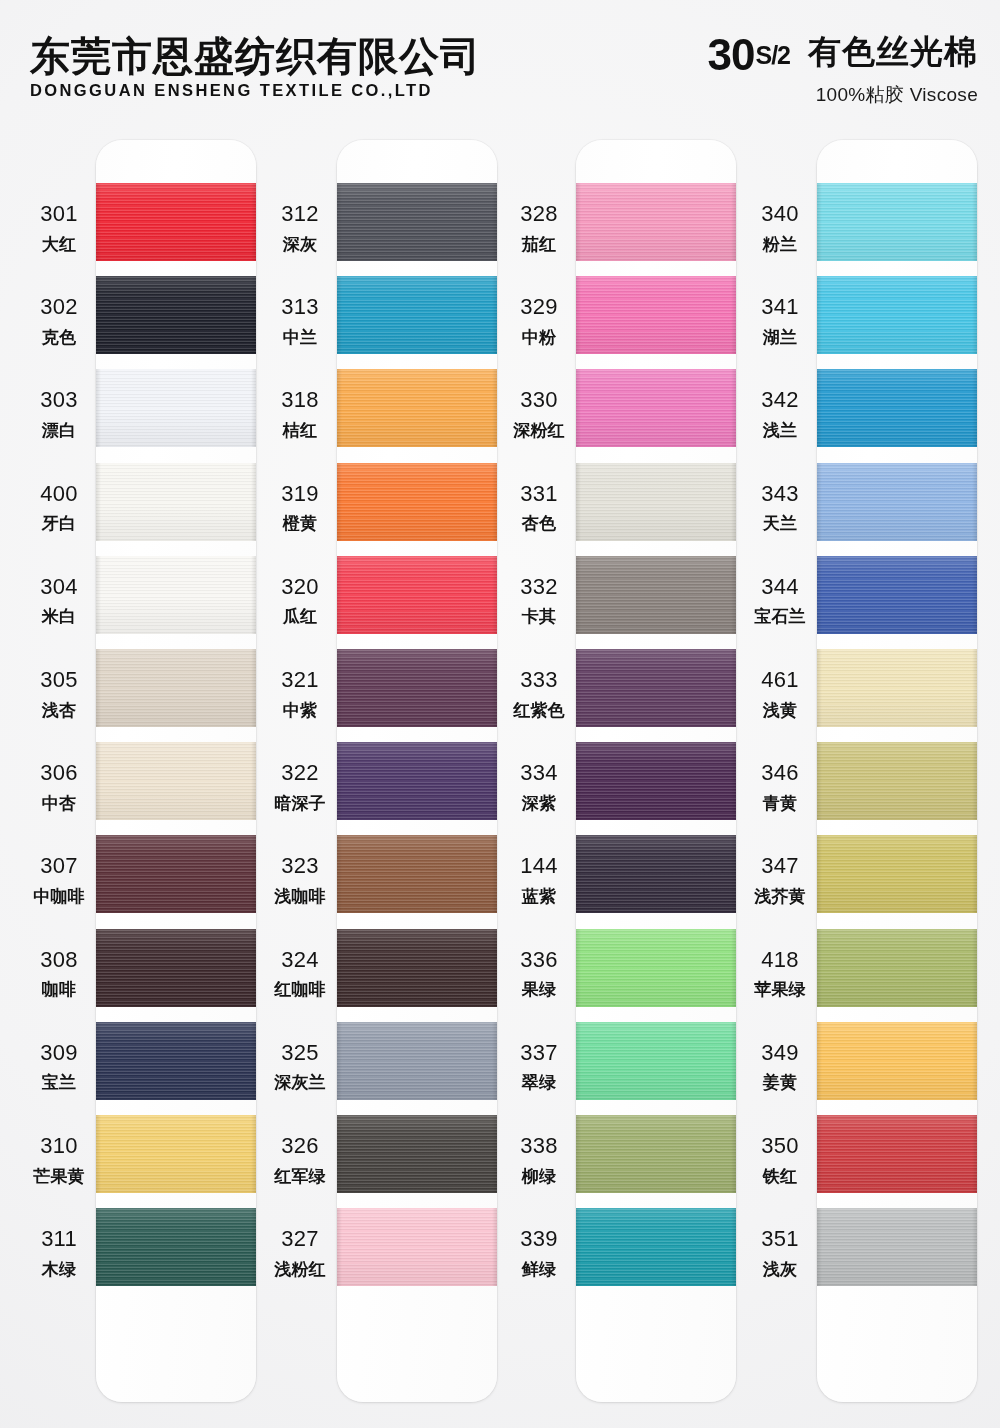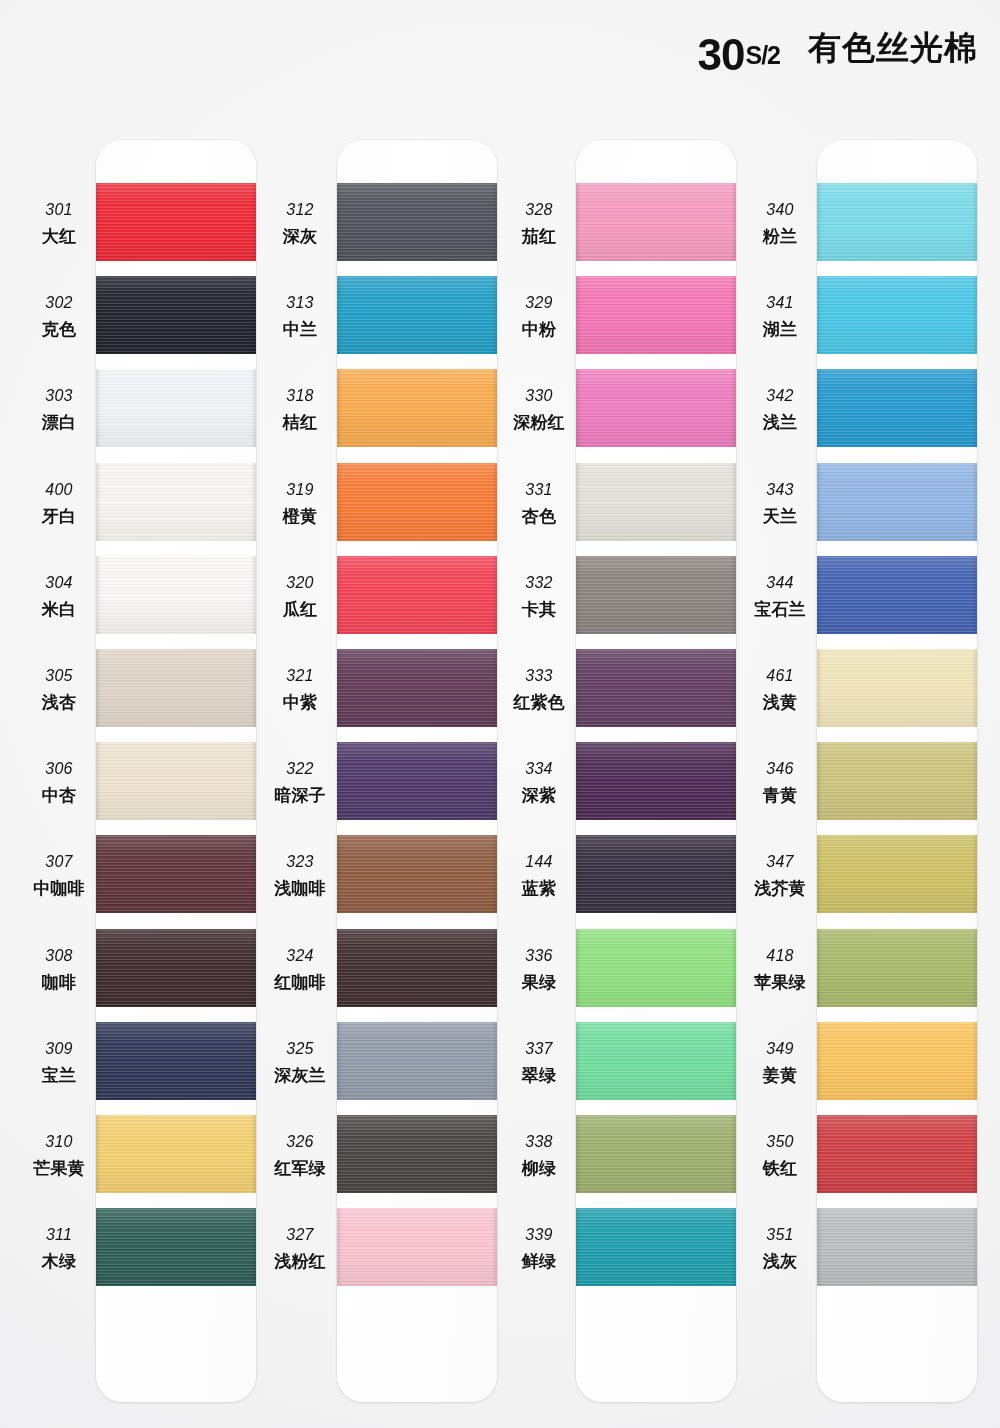--- a/index.html
+++ b/index.html
@@ -31,22 +31,22 @@
   }
   #brand-en{
     font-size:16.5px;font-weight:bold;color:#111;
     letter-spacing:2.4px;line-height:1.1;margin-top:4px;
     white-space:nowrap;
   }
   #spec{
     position:absolute;right:22px;top:34px;text-align:right;
   }
   #spec-top{
-    display:flex;align-items:flex-start;justify-content:flex-end;
-    gap:28px;white-space:nowrap;
+    display:flex;align-items:center;justify-content:flex-end;
+    gap:18px;white-space:nowrap;
   }
   #count{
     font-size:44px;font-weight:bold;color:#111;letter-spacing:-1px;
     line-height:0.95;display:flex;align-items:center;
   }
   #count .frac{
     font-size:25px;font-weight:bold;margin-left:1px;position:relative;top:1px;
   }
   #spec-cn{
     font-size:33px;font-weight:bold;color:#111;letter-spacing:1px;line-height:1;
@@ -110,39 +110,42 @@
 
   .label{
     position:absolute;
     width:74px;
     text-align:center;
     color:#141414;
     line-height:1.25;
     font-size:17px;
     letter-spacing:0.2px;
   }
-  .label .code{display:block;font-size:16px;font-style:italic;}
+  .label .code{display:block;font-size:22px;}
   .label .name{display:block;font-size:17px;font-weight:bold;margin-top:6px;}
 </style>
 </head>
 <body>
 
 <div id="page">
 
   <div id="header">
     <div id="brand">
+      <div id="brand-cn">东莞市恩盛纺织有限公司</div>
+      <div id="brand-en">DONGGUAN ENSHENG TEXTILE CO.,LTD</div>
     </div>
     <div id="spec">
       <div id="spec-top">
         <div id="count">
           <span>30</span>
             <span class="frac">S/2</span>
         </div>
         <div id="spec-cn">有色丝光棉</div>
       </div>
+      <div id="spec-sub">100%粘胶 Viscose</div>
     </div>
   </div>
 
   <div id="columns">
       <div class="column" style="left: 96px;">
         <div class="card">
           <div class="swatch" style="top: 43px;">
             <div class="fill" style="background: rgb(238, 36, 51);"></div>
             <div class="lines"></div>
             <div class="sheen"></div>

